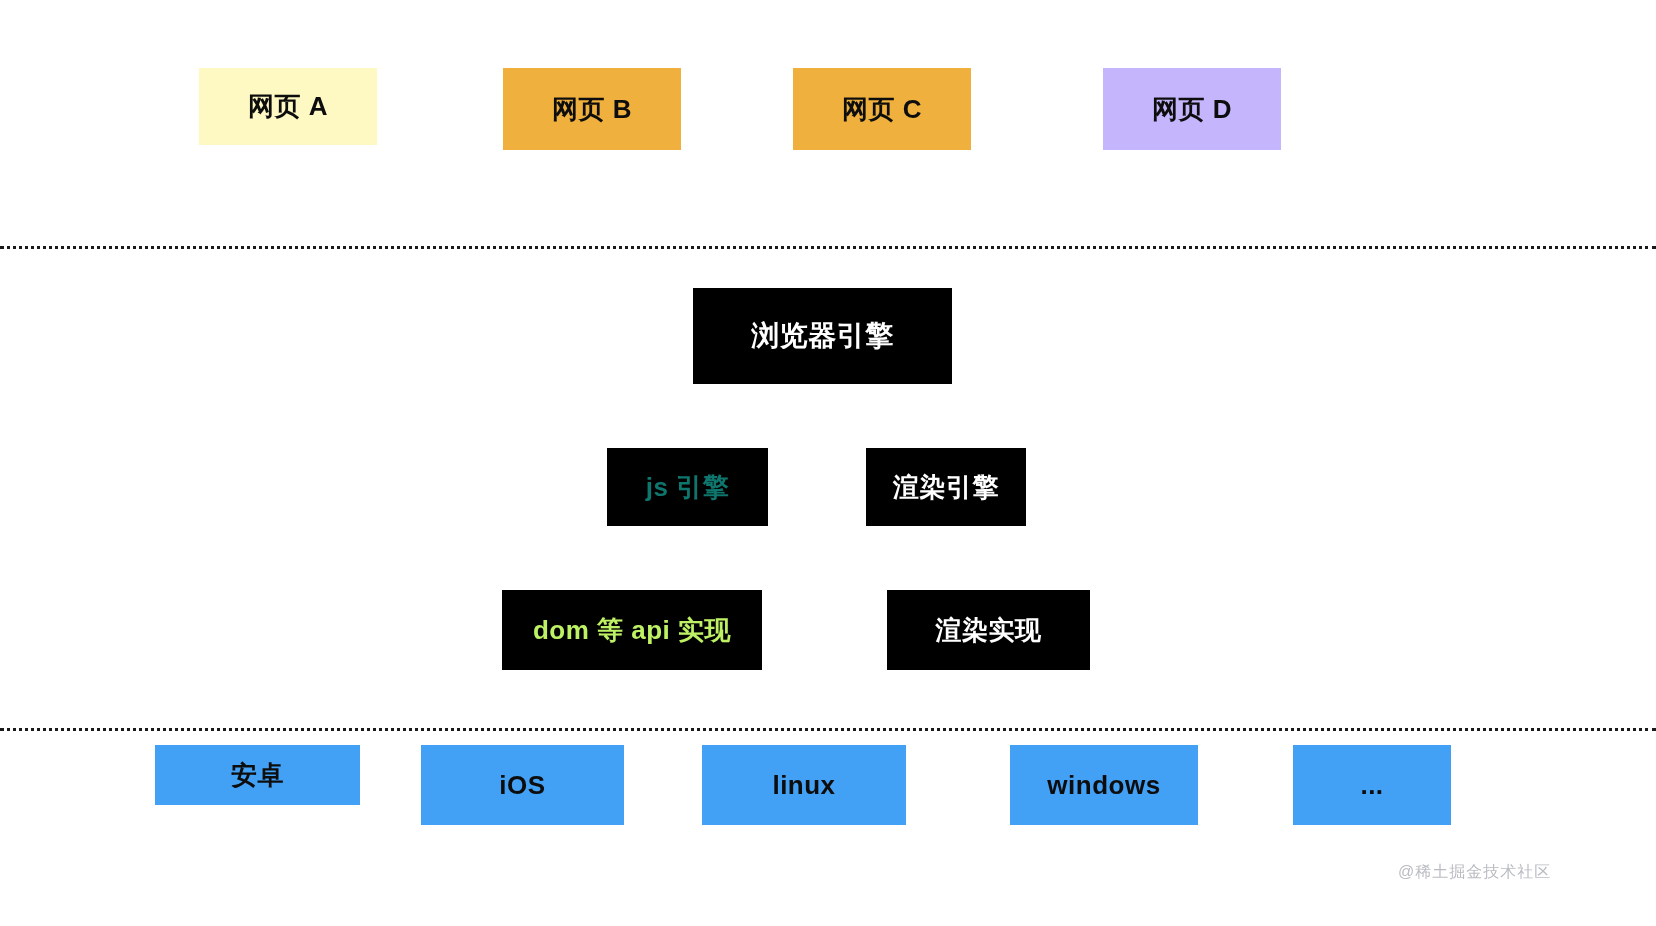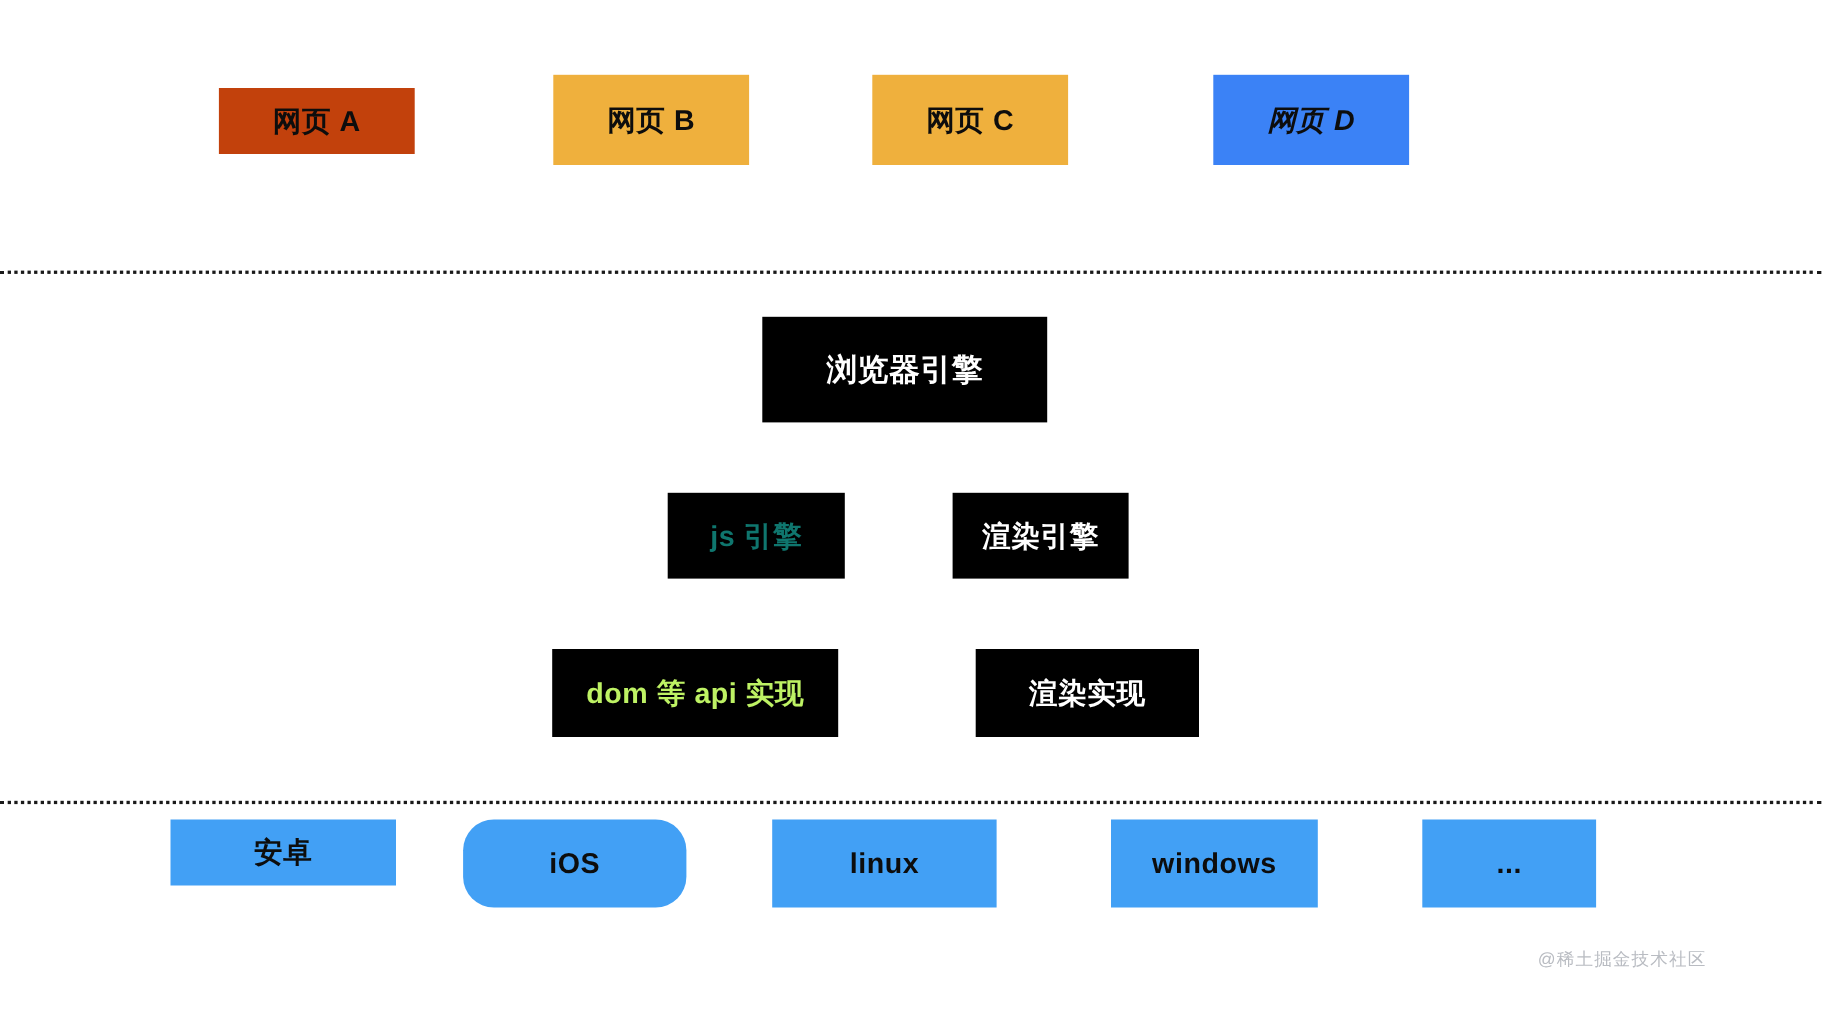--- a/index.html
+++ b/index.html
@@ -61,36 +61,36 @@
     letter-spacing: 1px;
     white-space: nowrap;
     font-weight: normal;
   }
 </style>
 </head>
 <body>
 
 <div id="canvas" style="background: rgb(255, 255, 255);">
 
-  <div class="node web" style="left: 199px; top: 68px; width: 178px; height: 60px; background: #c2410c; margin-top: 12px;">网页 A</div>
+  <div class="node web" style="left: 199px; top: 68px; width: 178px; height: 77px; background: #fef9c3;">网页 A</div>
   <div class="node web" style="left: 503px; top: 68px; width: 178px; height: 82px; background: rgb(239, 176, 61);">网页 B</div>
   <div class="node web" style="left: 793px; top: 68px; width: 178px; height: 82px; background: rgb(239, 176, 61);">网页 C</div>
-  <div class="node web" style="left: 1103px; top: 68px; width: 178px; height: 82px; background: #3b82f6; font-style: italic;">网页 D</div>
+  <div class="node web" style="left: 1103px; top: 68px; width: 178px; height: 82px; background: #c4b5fd;">网页 D</div>
 
   <div class="divider" style="top: 246px; border-top-color: rgb(26, 26, 26);"></div>
 
   <div class="node engine big" style="left: 693px; top: 288px; width: 259px; height: 96px; background: rgb(0, 0, 0); color: rgb(255, 255, 255);">浏览器引擎</div>
   <div class="node engine" style="left: 607px; top: 448px; width: 161px; height: 78px; background: rgb(0, 0, 0); color: #0f766e;">js 引擎</div>
   <div class="node engine" style="left: 866px; top: 448px; width: 160px; height: 78px; background: rgb(0, 0, 0); color: rgb(255, 255, 255);">渲染引擎</div>
   <div class="node engine" style="left: 502px; top: 590px; width: 260px; height: 80px; background: rgb(0, 0, 0); color: #bef264;">dom 等 api 实现</div>
   <div class="node engine" style="left: 887px; top: 590px; width: 203px; height: 80px; background: rgb(0, 0, 0); color: rgb(255, 255, 255);">渲染实现</div>
 
   <div class="divider" style="top: 728px; border-top-color: rgb(26, 26, 26);"></div>
 
   <div class="node os" style="left: 155px; top: 745px; width: 205px; height: 60px; background: rgb(66, 160, 245);">安卓</div>
-  <div class="node os" style="left: 421px; top: 745px; width: 203px; height: 80px; background: rgb(66, 160, 245); border-radius: 28px;">iOS</div>
+  <div class="node os" style="left: 421px; top: 745px; width: 203px; height: 80px; background: rgb(66, 160, 245);">iOS</div>
   <div class="node os" style="left: 702px; top: 745px; width: 204px; height: 80px; background: rgb(66, 160, 245);">linux</div>
   <div class="node os" style="left: 1010px; top: 745px; width: 188px; height: 80px; background: rgb(66, 160, 245);">windows</div>
   <div class="node os" style="left: 1293px; top: 745px; width: 158px; height: 80px; background: rgb(66, 160, 245);">...</div>
 
   <div class="watermark" style="left: 1398px; top: 862px; color: rgb(185, 188, 194);">@稀土掘金技术社区</div>
 
 </div>
 
 </body></html>

